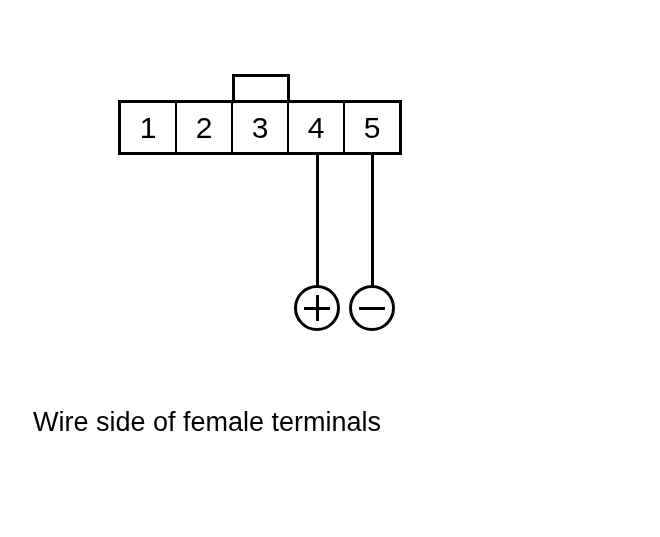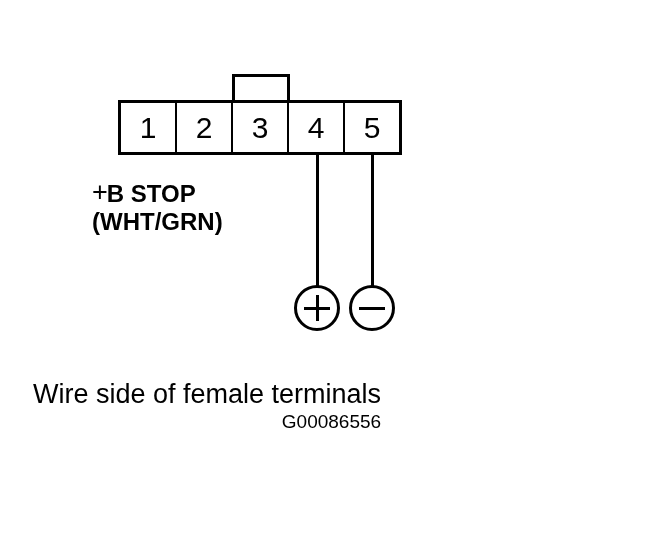--- a/index.html
+++ b/index.html
@@ -130,23 +130,22 @@
     font-weight: 400;
     font-size: 27px;
     vertical-align: 1px;
     letter-spacing: -1px;
   }
 
   
   .caption-block {
     position: absolute;
     left: 33px;
-    top: 378px;
+    top: 406px;
     font-family: "Liberation Sans", sans-serif;
-    text-align: right;
   }
   .caption-title {
     font-size: 27px;
     font-weight: 400;
     line-height: 32px;
     white-space: nowrap;
   }
   .caption-id {
     font-size: 19px;
     font-weight: 400;
@@ -173,24 +172,19 @@
   <div class="wire wire-pin5"></div>
 
   <div class="probe probe-positive">
     <span class="probe-bar-h"></span>
     <span class="probe-bar-v"></span>
   </div>
   <div class="probe probe-negative">
     <span class="probe-bar-h"></span>
   </div>
 
-  <div class="circuit-label label-left">
-    <span class="label-line"><span class="plus-prefix">+</span><span>B STOP</span></span>
-    <span class="label-line">(WHT/GRN)</span>
-  </div>
 
 
   <div class="caption-block">
     <div class="caption-title">Wire side of female terminals</div>
-    <div class="caption-id">G00086556</div>
   </div>
 
 </div>
 
 </body></html>

